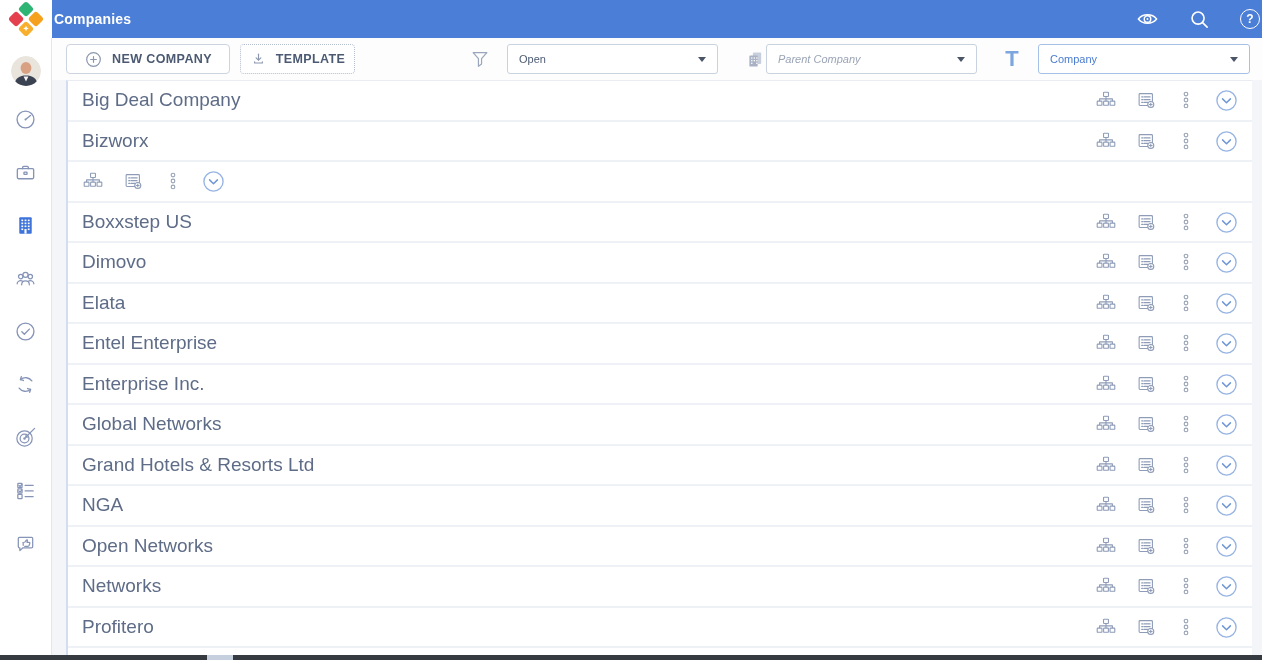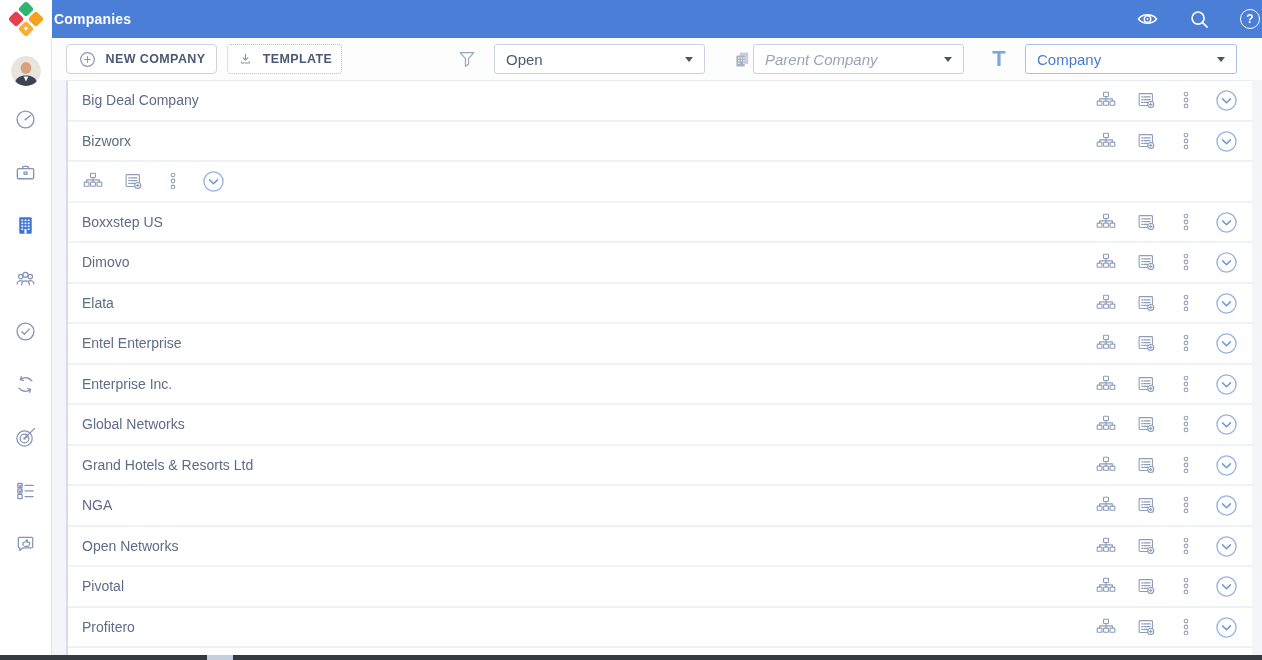--- a/index.html
+++ b/index.html
@@ -29,41 +29,41 @@
   .nav-i { width:23px; height:23px; color:#8694b8; cursor:pointer; }
   .nav-i.active { color:#3d73da; }
 
   
   .main { position:absolute; top:38px; left:52px; right:0; bottom:0; }
   .toolbar { height:42px; background:#fdfdfe; display:flex; align-items:center; padding-left:14px; }
   .btn { height:30px; background:#fff; border:1px solid #ccd4e0; border-radius:4px;
     display:flex; align-items:center; justify-content:center; gap:9px;
     font-family:"Liberation Sans",sans-serif; font-size:12.5px; font-weight:700;
     color:#4b5a72; letter-spacing:.4px; cursor:pointer; }
-  .btn-new { width:151px; }
+  .btn-new { width:164px; }
   .btn-template { width:115px; margin-left:10px; border:1px dotted #b3bdcd; }
   .tb-icon { color:#9aa6bd; display:flex; }
   .funnel-wrap { margin-left:113px; width:24px; justify-content:center; }
   .pc-icon-wrap { margin-left:26px; width:22px; justify-content:center; }
   .select { height:30px; border:1px solid #c9d2df; border-radius:3px; background:#fff;
-    display:flex; align-items:center; padding:8px 11px; font-size:15px; color:#4c5b73; cursor:pointer; }
+    display:flex; align-items:center; padding:8px 11px; font-size:11px; color:#4c5b73; cursor:pointer; }
   .select-open { width:211px; margin-left:15px; }
   .select-parent { width:211px; }
   .select-parent .sel-text { font-style:italic; color:#9aa4b6; }
   .select-company { width:212px; margin-left:16px; border-color:#a6c1e8; color:#4a7cd0; }
   .caret { margin-left:auto; width:0; height:0; border-left:4.5px solid transparent;
     border-right:4.5px solid transparent; border-top:5px solid #4a5568; }
   .t-icon { margin-left:25px; width:20px; text-align:center; font-size:22px; line-height:30px;
     font-weight:700; color:#7ea6de; cursor:pointer; }
 
   
   .list { margin:0 10px 0 14px; border-left:2px solid #d3ddef; border-top:1px solid #e9edf3; }
   .row { height:40.5px; background:#fff; border-bottom:2px solid #eef1f6;
     display:flex; align-items:center; padding:0 15px 0 14px; cursor:pointer; }
-  .cname { flex:1; font-size:14px; color:#5e6c87; }
+  .cname { flex:1; font-size:19px; color:#5e6c87; }
   .row-actions { display:flex; align-items:center; gap:18px; }
   .ric { width:22px; height:22px; color:#8e9cb8; cursor:pointer; }
   .partial-row { margin:0 10px 0 14px; height:8px; background:#fff; border-left:2px solid #d3ddef; }
 
   
   .footer-bar { position:absolute; left:0; right:0; bottom:0; height:5px; background:#363a41; z-index:20; }
   .footer-light { position:absolute; left:207px; width:26px; top:0; bottom:0; background:#c5cfdd; }
 </style>
 </head>
 <body>
@@ -684,21 +684,21 @@
       <span class="ric">
         <svg width="23" height="23" viewBox="0 0 24 24" fill="none" stroke-linecap="round" stroke-linejoin="round">
           <circle cx="12" cy="12" r="10" stroke="#96b3e3" stroke-width="1.4"></circle>
           <path d="M7.9 10.3 L12 14.4 L16.1 10.3" stroke="#6f97d6" stroke-width="1.5"></path>
         </svg>
       </span>
     </div>
   </div>
 
   <div class="row">
-    <span class="cname">Pivotal</span>
+    <span class="cname">Networks</span>
     <div class="row-actions">
       <span class="ric">
         <svg width="22" height="22" viewBox="0 0 24 24" fill="none" stroke="currentColor" stroke-width="1.2" stroke-linejoin="round">
           <rect x="9.3" y="3.5" width="5.4" height="4.6" rx="0.7"></rect>
           <path d="M12 8.1 v2.7 M5 13.2 v-2.4 h14 v2.4 M12 10.8 v2.4"></path>
           <rect x="2.4" y="13.2" width="5.2" height="4.6" rx="0.7"></rect>
           <rect x="9.4" y="13.2" width="5.2" height="4.6" rx="0.7"></rect>
           <rect x="16.4" y="13.2" width="5.2" height="4.6" rx="0.7"></rect>
         </svg>
       </span>

